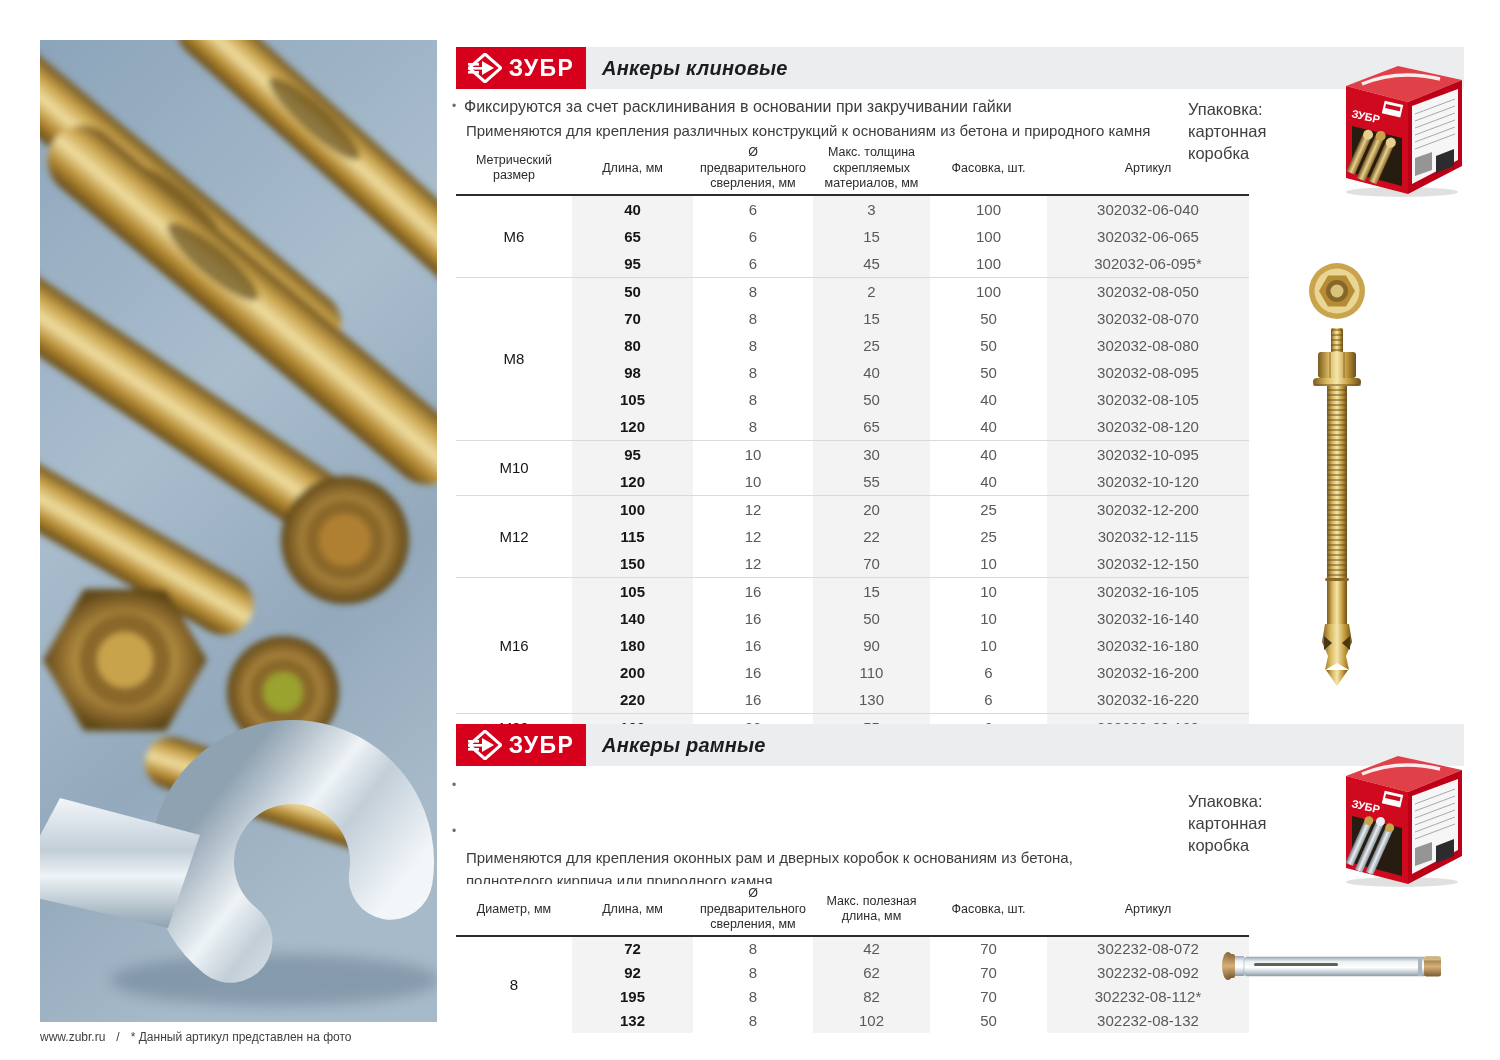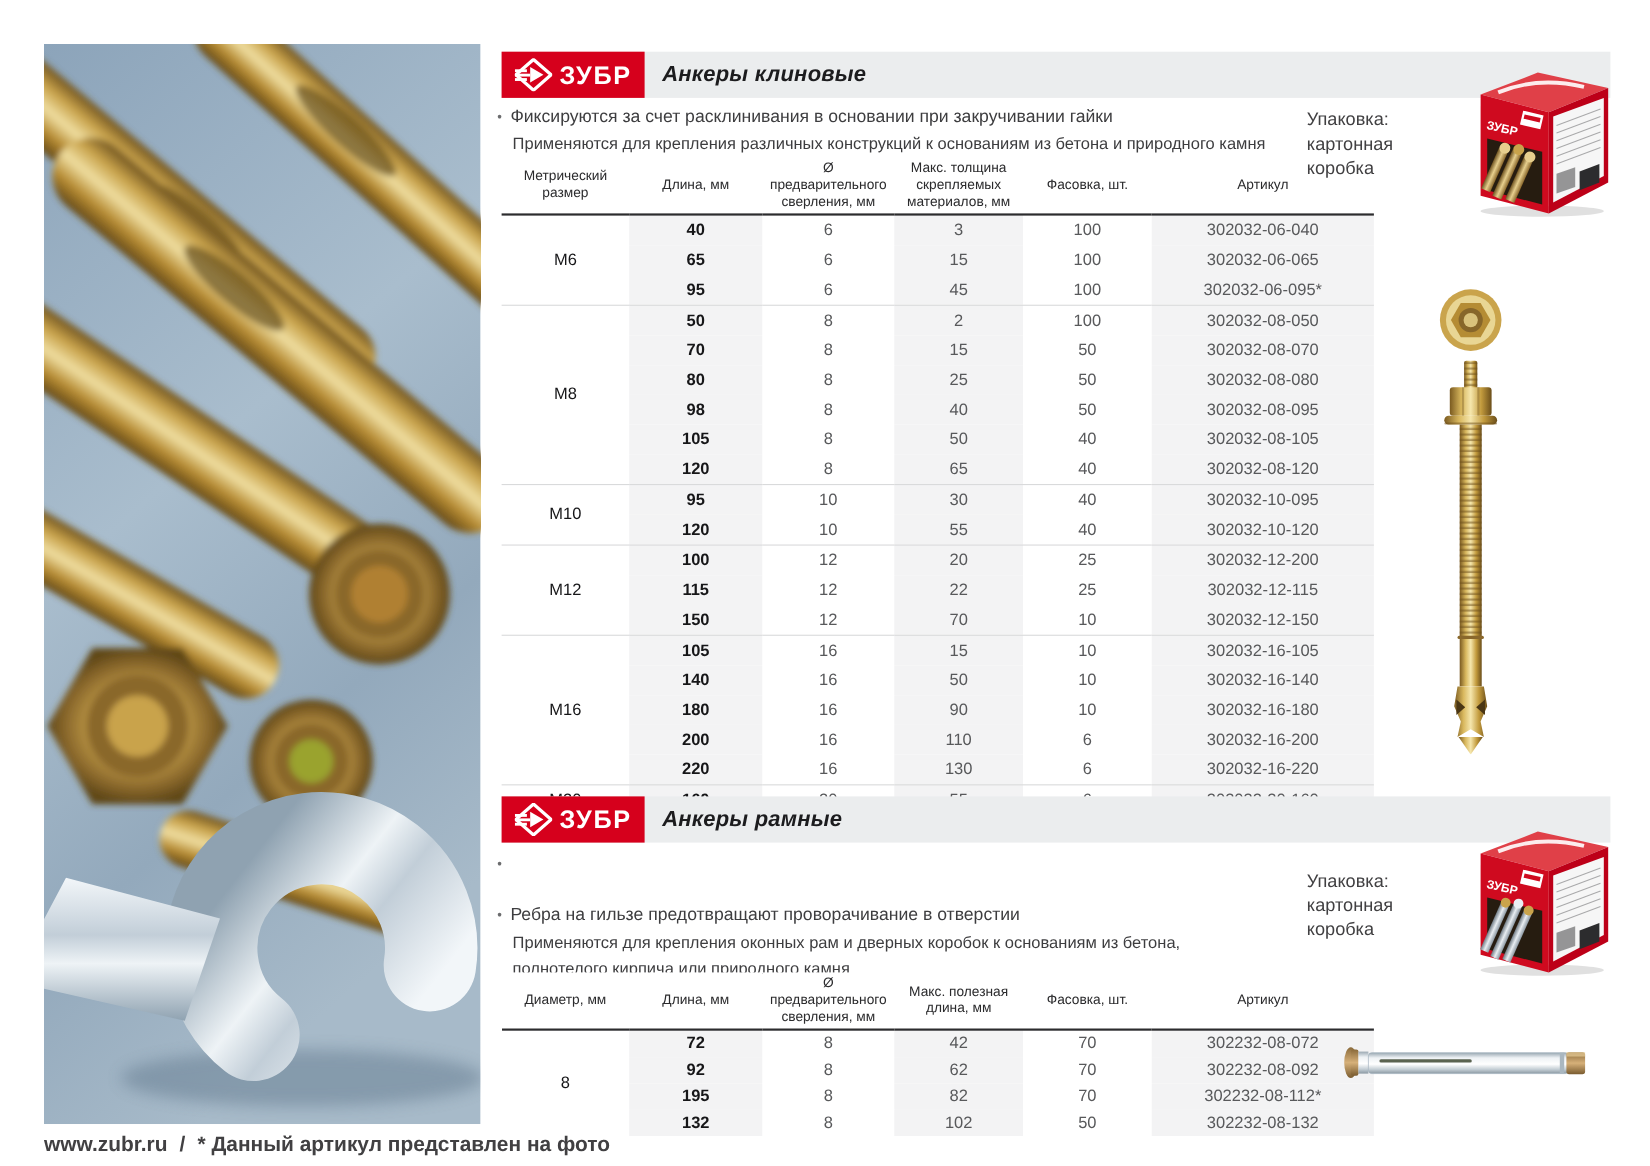--- a/index.html
+++ b/index.html
@@ -35,21 +35,21 @@
   .t2 tbody td{height:24px}
   .spec td.shade{background:#f3f3f4;}
   .spec td.size{font-weight:normal;color:#161618;}
   .spec td.c1{font-weight:bold;color:#161618;}
   .spec tr.gsep td{border-top:1px solid #d9dadb;}
 
   
   .pack{position:absolute;left:1188px;width:142px;font-size:16.5px;color:#414042;line-height:22px;}
 
   
-  .footer{position:absolute;left:40px;top:1030px;font-size:19px;color:#414042;font-weight:bold;}
+  .footer{position:absolute;left:40px;top:1030px;font-size:12px;color:#414042;}
   .footer .sep{margin:0 11px;}
   .footer .site{color:#414042;text-decoration:none;}
 
   .imgwrap{position:absolute;}
 </style>
 </head>
 <body>
 
 <div class="photo">
   <svg width="397" height="982" viewBox="0 0 397 982" preserveAspectRatio="none">
@@ -409,21 +409,20 @@
     <span class="lt">ЗУБР</span>
   </div>
   <h2>Анкеры рамные</h2>
 </div>
 
 <div class="btxt" style="top:774px;width:700px">
   <span class="dot">•</span>
 </div>
 <div class="btxt" style="top:820px;width:700px">
   <span class="dot">•</span>
-  <span>Ребра на гильзе предотвращают проворачивание в отверстии</span>
 </div>
 <div class="ntxt" style="top:846px;width:680px">Применяются для крепления оконных рам и дверных коробок к основаниям из бетона, полнотелого кирпича или природного камня</div>
 
 <table class="spec t2" style="top:884px">
     <thead>
       <tr>
         <th class="c0">Диаметр, мм</th>
         <th class="c1">Длина, мм</th>
         <th class="c2">Ø предварительного сверления, мм</th>
         <th class="c3">Макс. полезная длина, мм</th>

